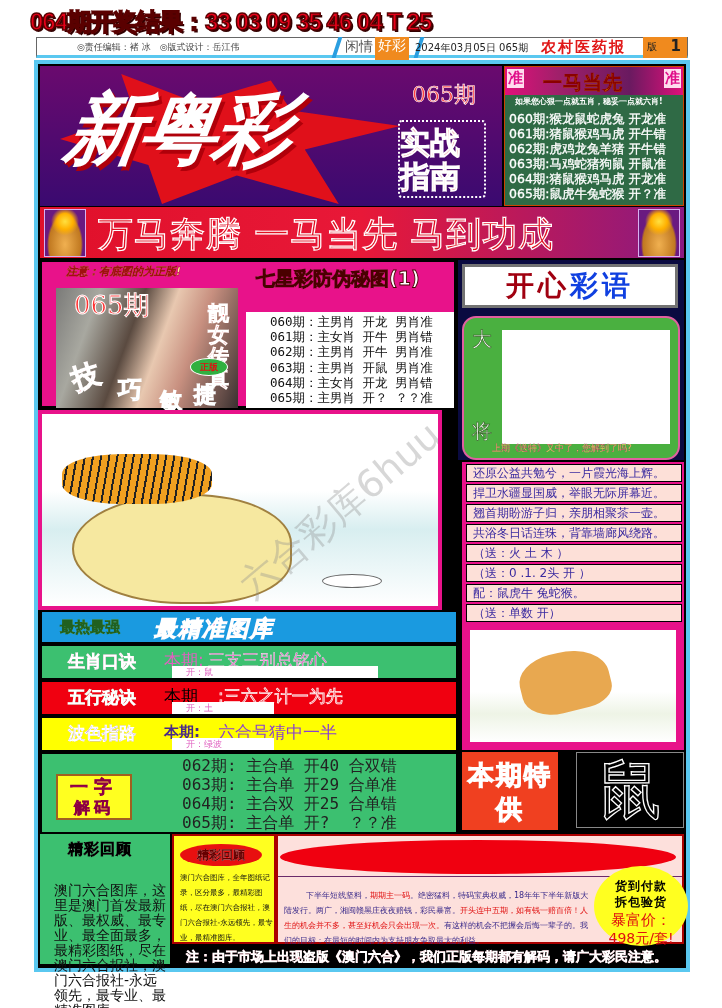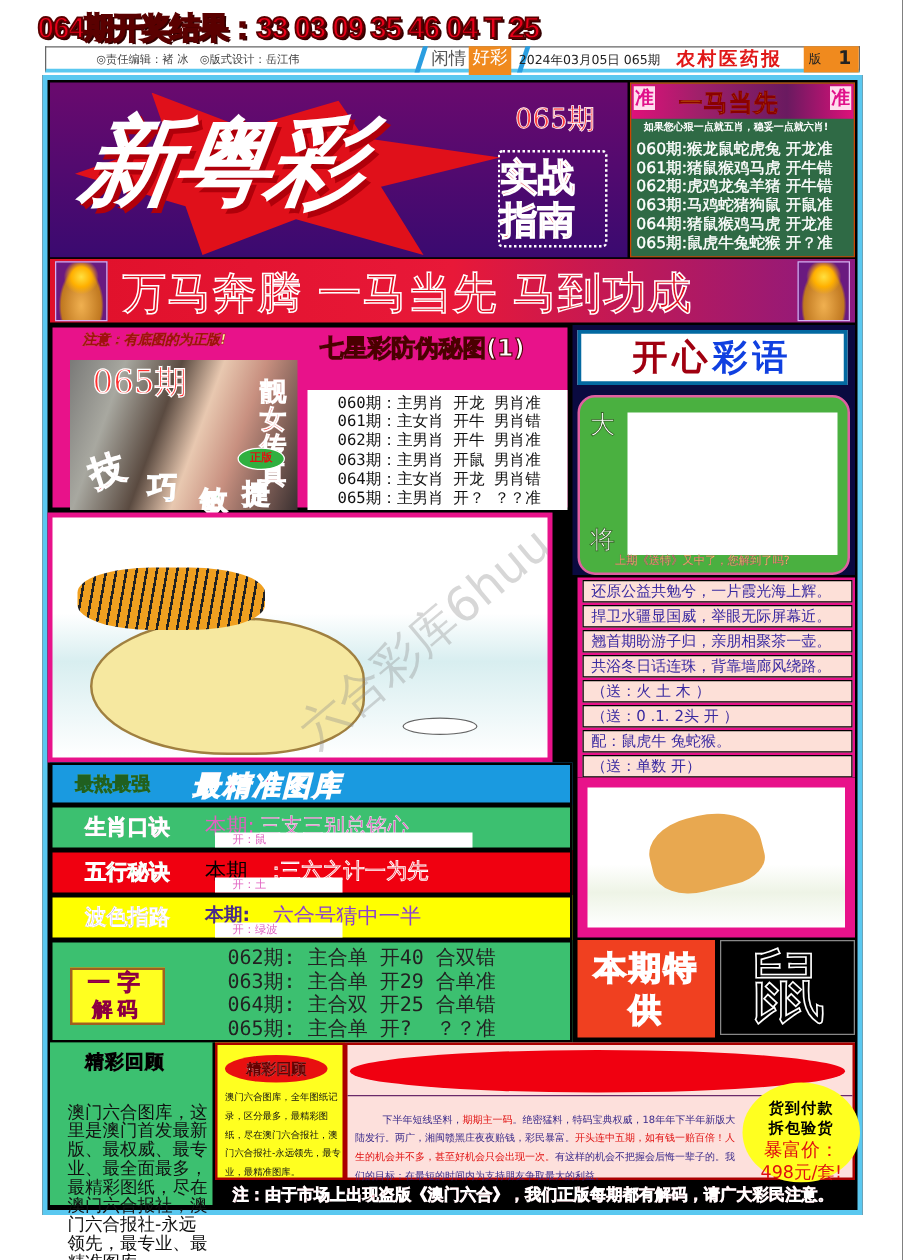--- a/index.html
+++ b/index.html
@@ -46,21 +46,21 @@
 #qx .photo .v{position:absolute;left:152px;top:14px;width:26px;font-size:21px;font-weight:bold;line-height:22px;color:#e01010;-webkit-text-stroke:.7px #fff}
 #qx .photo .c1{position:absolute;left:16px;top:70px;font-size:28px;font-weight:bold;color:#e81020;-webkit-text-stroke:1px #fff;transform:rotate(-18deg)}
 #qx .photo .c2{position:absolute;left:62px;top:86px;font-size:24px;font-weight:bold;color:#1a80e0;-webkit-text-stroke:1px #fff}
 #qx .photo .c3{position:absolute;left:104px;top:98px;font-size:22px;font-weight:bold;color:#20a040;-webkit-text-stroke:1px #fff}
 #qx .photo .c4{position:absolute;left:138px;top:92px;font-size:22px;font-weight:bold;color:#1a60d0;-webkit-text-stroke:1px #fff}
 #qx .photo .badge{position:absolute;left:134px;top:70px;width:38px;height:18px;border-radius:50%;background:#30b040;border:1px solid #fff;font-size:9px;font-weight:bold;color:#e01010;text-align:center;line-height:16px}
 #qx .ttl{position:absolute;left:214px;top:4px;font-size:19px;font-weight:bold;color:#ffffff;-webkit-text-stroke:.9px #4a0000}
 #qx .box{position:absolute;left:204px;top:50px;width:208px;height:96px;background:#fff;padding:2px 0 0 24px;font-size:12.5px;line-height:15.2px;color:#111;white-space:pre;font-family:"DejaVu Sans Mono",monospace}
 
 #kx{left:458px;top:260px;width:226px;height:200px;background:#0a0a40}
-#kx .ttl{position:absolute;left:4px;top:4px;width:216px;height:44px;background:#fff;border:3px solid #0369a1;font-size:28px;font-weight:bold;text-align:center;line-height:38px;letter-spacing:4px}
+#kx .ttl{position:absolute;left:4px;top:4px;width:216px;height:44px;background:#fff;border:3px solid #737373;font-size:28px;font-weight:bold;text-align:center;line-height:38px;letter-spacing:4px}
 #kx .ttl .r{color:#a00010}#kx .ttl .b{color:#1040e0}
 #kx .pic{position:absolute;left:4px;top:56px;width:218px;height:144px;border-radius:14px;background:#4ab040;border:2px solid #e060a0;overflow:hidden}
 #kx .pic .img{position:absolute;left:38px;top:12px;width:168px;height:114px;background:#fff}
 #kx .pic .ch{position:absolute;left:8px;font-size:20px;color:#fff;-webkit-text-stroke:.6px #306020}
 #kx .pic .cap{position:absolute;left:28px;top:124px;font-size:9px;color:#ffe060;-webkit-text-stroke:.2px #a02070}
 
 #poem{left:462px;top:462px;width:222px;height:160px;background:#e8128a}
 #poem .row{position:absolute;left:4px;width:216px;height:18px;background:#fde0d8;border:1px solid #000;font-size:12px;color:#3a2aa0;padding-left:6px;line-height:17px;white-space:nowrap}
 
 #tiger{left:38px;top:410px;width:404px;height:200px;background:#e8128a;padding:4px}
@@ -87,21 +87,21 @@
 
 #yz{left:40px;top:752px;width:418px;height:82px;background:#3cc070;border:2px solid #000}
 #yz .badge{position:absolute;left:14px;top:20px;width:76px;height:46px;background:#ffff20;border:2px solid #a06020;text-align:center;font-weight:bold;color:#e0108a;-webkit-text-stroke:.5px #8a0040}
 #yz .badge .l1{font-size:18px;line-height:22px;letter-spacing:6px}#yz .badge .l2{font-size:16px;line-height:20px;letter-spacing:4px}
 #yz .rows{position:absolute;left:140px;top:2px;font-size:16px;line-height:19px;color:#222;white-space:pre;font-family:"DejaVu Sans Mono",monospace}
 
 #bt{left:462px;top:622px;width:222px;height:208px;background:#000}
 #bt .pic{position:absolute;left:0;top:0;width:222px;height:128px;background:#e8128a;padding:8px}
 #bt .pic .img{width:100%;height:100%;background:linear-gradient(#fff 55%,#eef4e6 75%,#fff);position:relative}
 #bt .pic .cat{position:absolute;left:50px;top:22px;width:90px;height:60px;border-radius:40% 50% 30% 40%;background:#e8a850;transform:rotate(-14deg)}
-#bt .sp{position:absolute;left:0;top:130px;width:110px;height:78px;background:#f04020;font-size:26px;font-weight:bold;color:#f00010;-webkit-text-stroke:1.2px #fff;text-align:center;line-height:34px;padding-top:6px;letter-spacing:2px}
+#bt .sp{position:absolute;left:0;top:130px;width:96px;height:78px;background:#f04020;font-size:26px;font-weight:bold;color:#f00010;-webkit-text-stroke:1.2px #fff;text-align:center;line-height:34px;padding-top:6px;letter-spacing:2px}
 #bt .zod{position:absolute;left:114px;top:130px;width:108px;height:76px;border:1px solid #888;background:#000;color:#000;-webkit-text-stroke:1.3px #fff;font-size:64px;text-align:center;line-height:74px;font-family:"DejaVu Serif",serif}
 
 #rev{left:40px;top:834px;width:130px;height:130px;background:#3cc070}
 #rev .t{position:absolute;left:28px;top:6px;font-size:15px;font-weight:bold;color:#fff;-webkit-text-stroke:.6px #000;letter-spacing:1px}
 #rev .p{position:absolute;left:14px;top:49px;width:114px;font-size:14px;line-height:15px;color:#111}
 #rev2{left:172px;top:834px;width:104px;height:110px;background:#ffff20;border:2px solid #a00}
 #rev2 .oval{position:absolute;left:6px;top:8px;width:82px;height:22px;border-radius:50%;background:#e81010;font-size:12px;font-weight:bold;color:#fff;text-align:center;line-height:22px;-webkit-text-stroke:.3px #600}
 #rev2 .p{position:absolute;left:6px;top:34px;width:96px;font-size:7.5px;line-height:15px;color:#111}
 #ad{left:276px;top:834px;width:408px;height:110px;background:#fde0dc;border:2px solid #a00}
 #ad .ov{position:absolute;left:2px;top:4px;width:396px;height:34px;border-radius:50%;background:#f00010}

